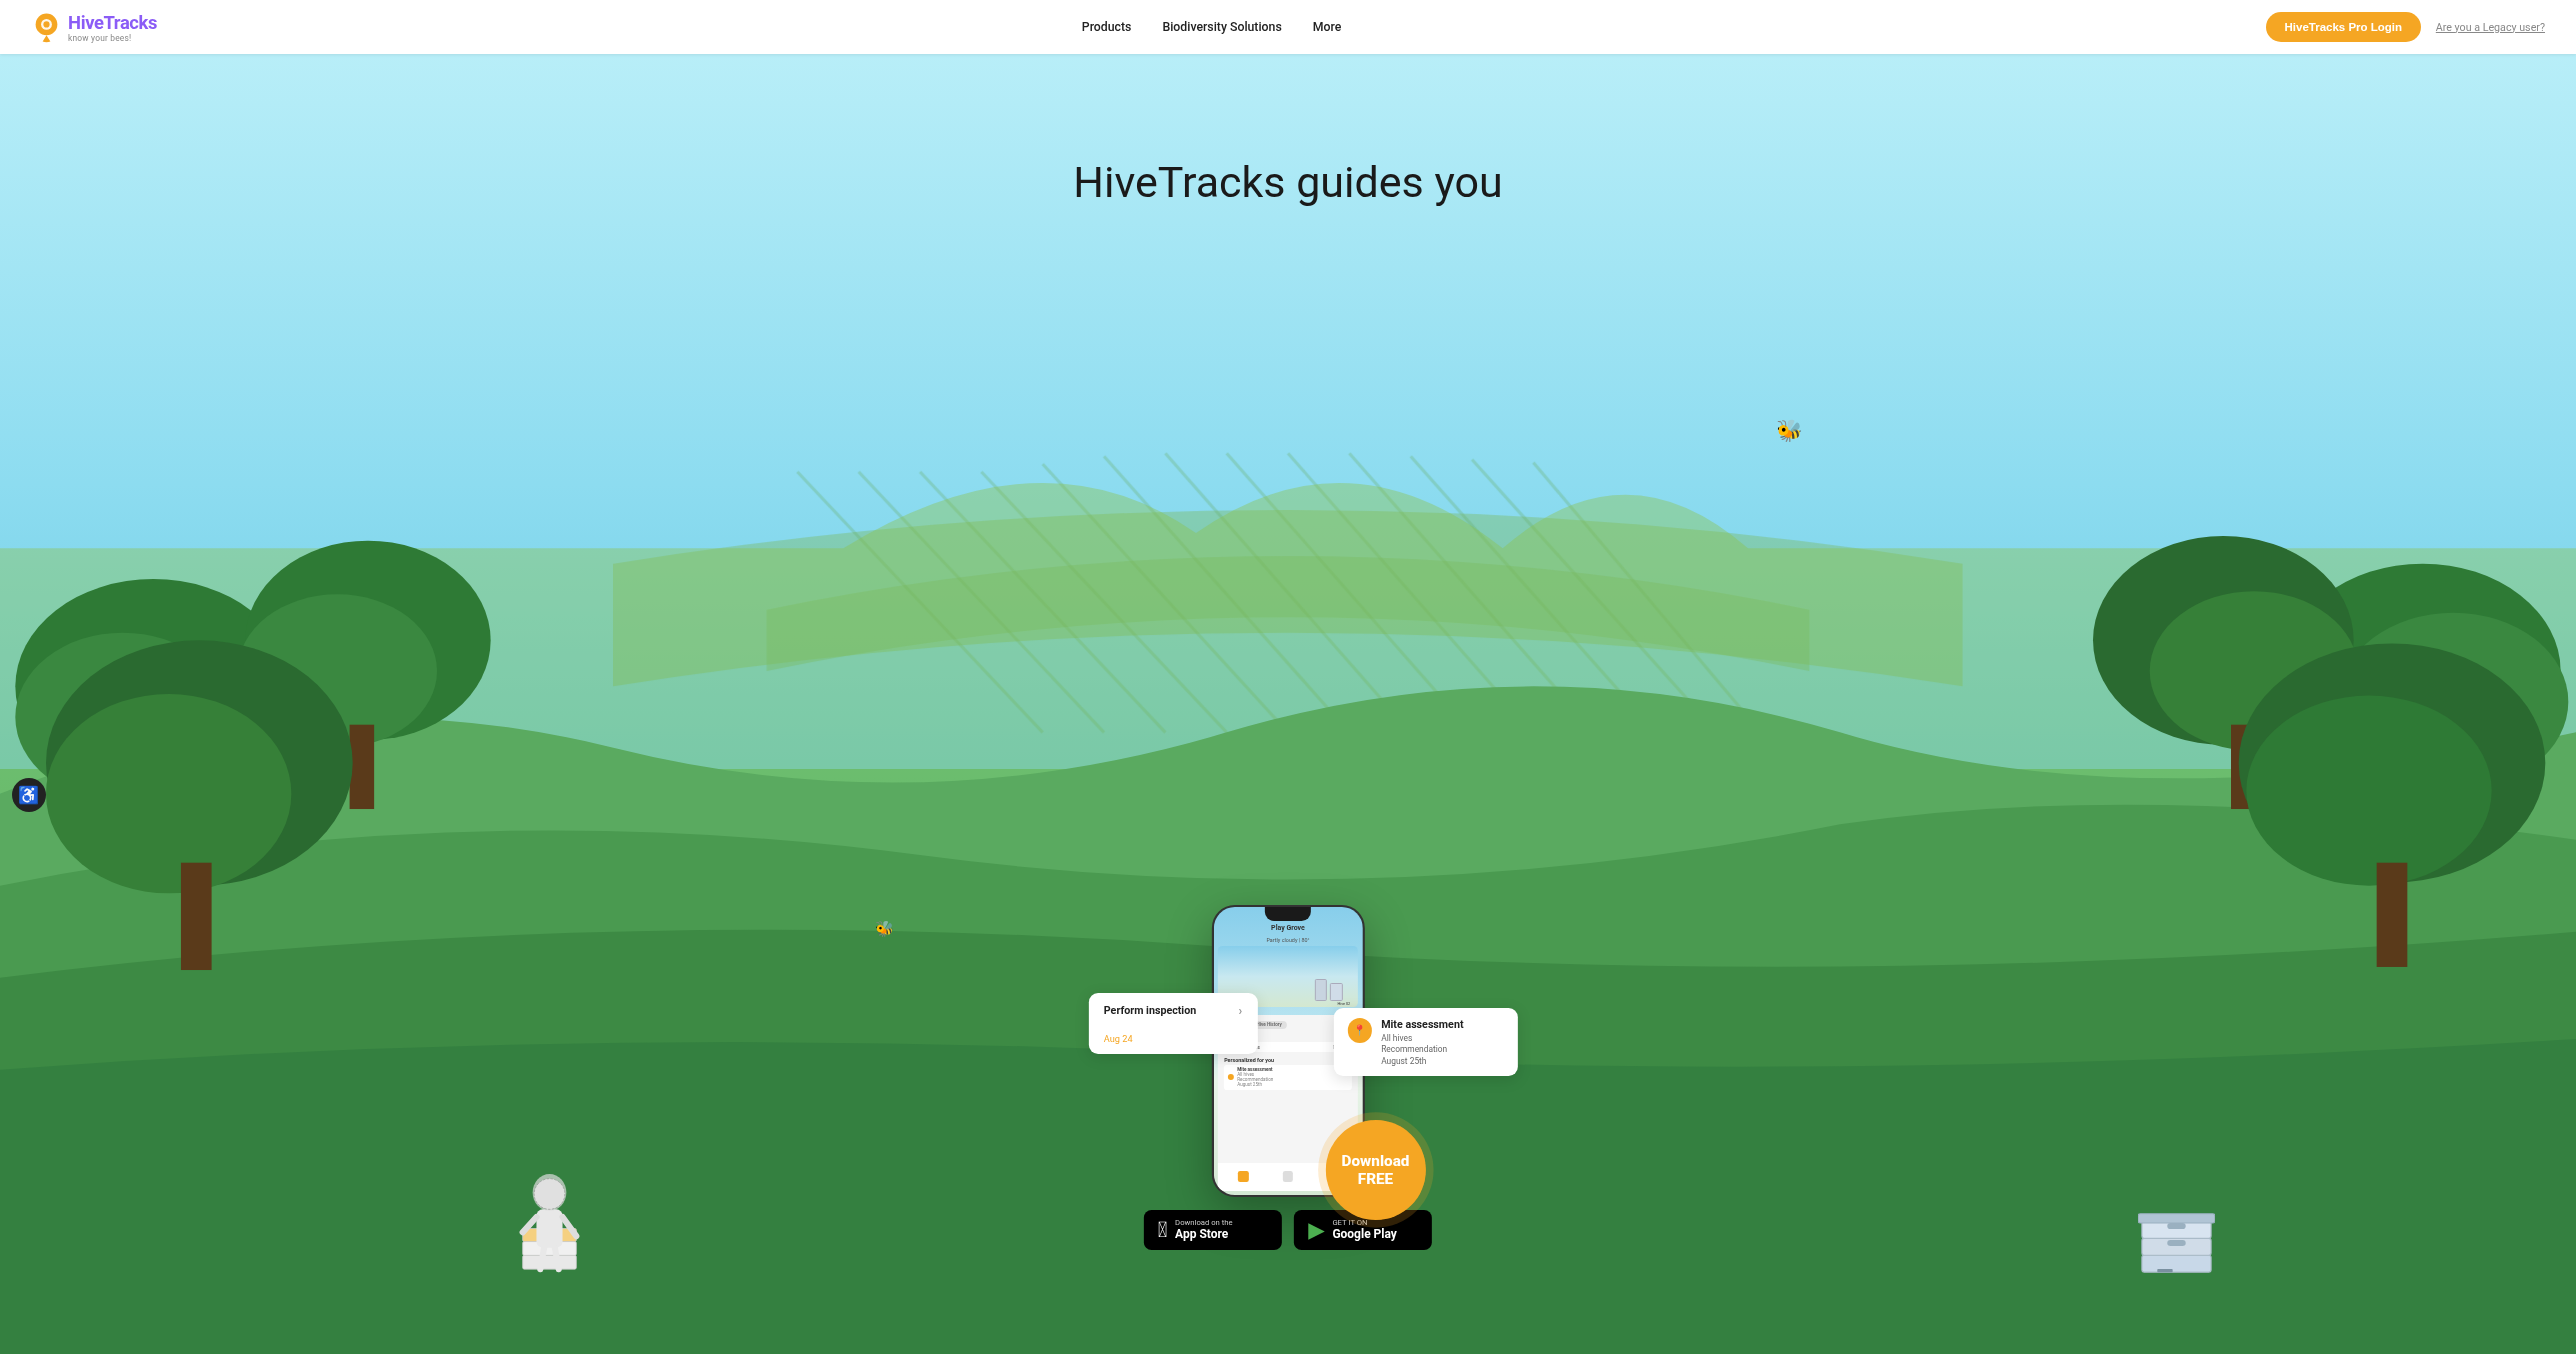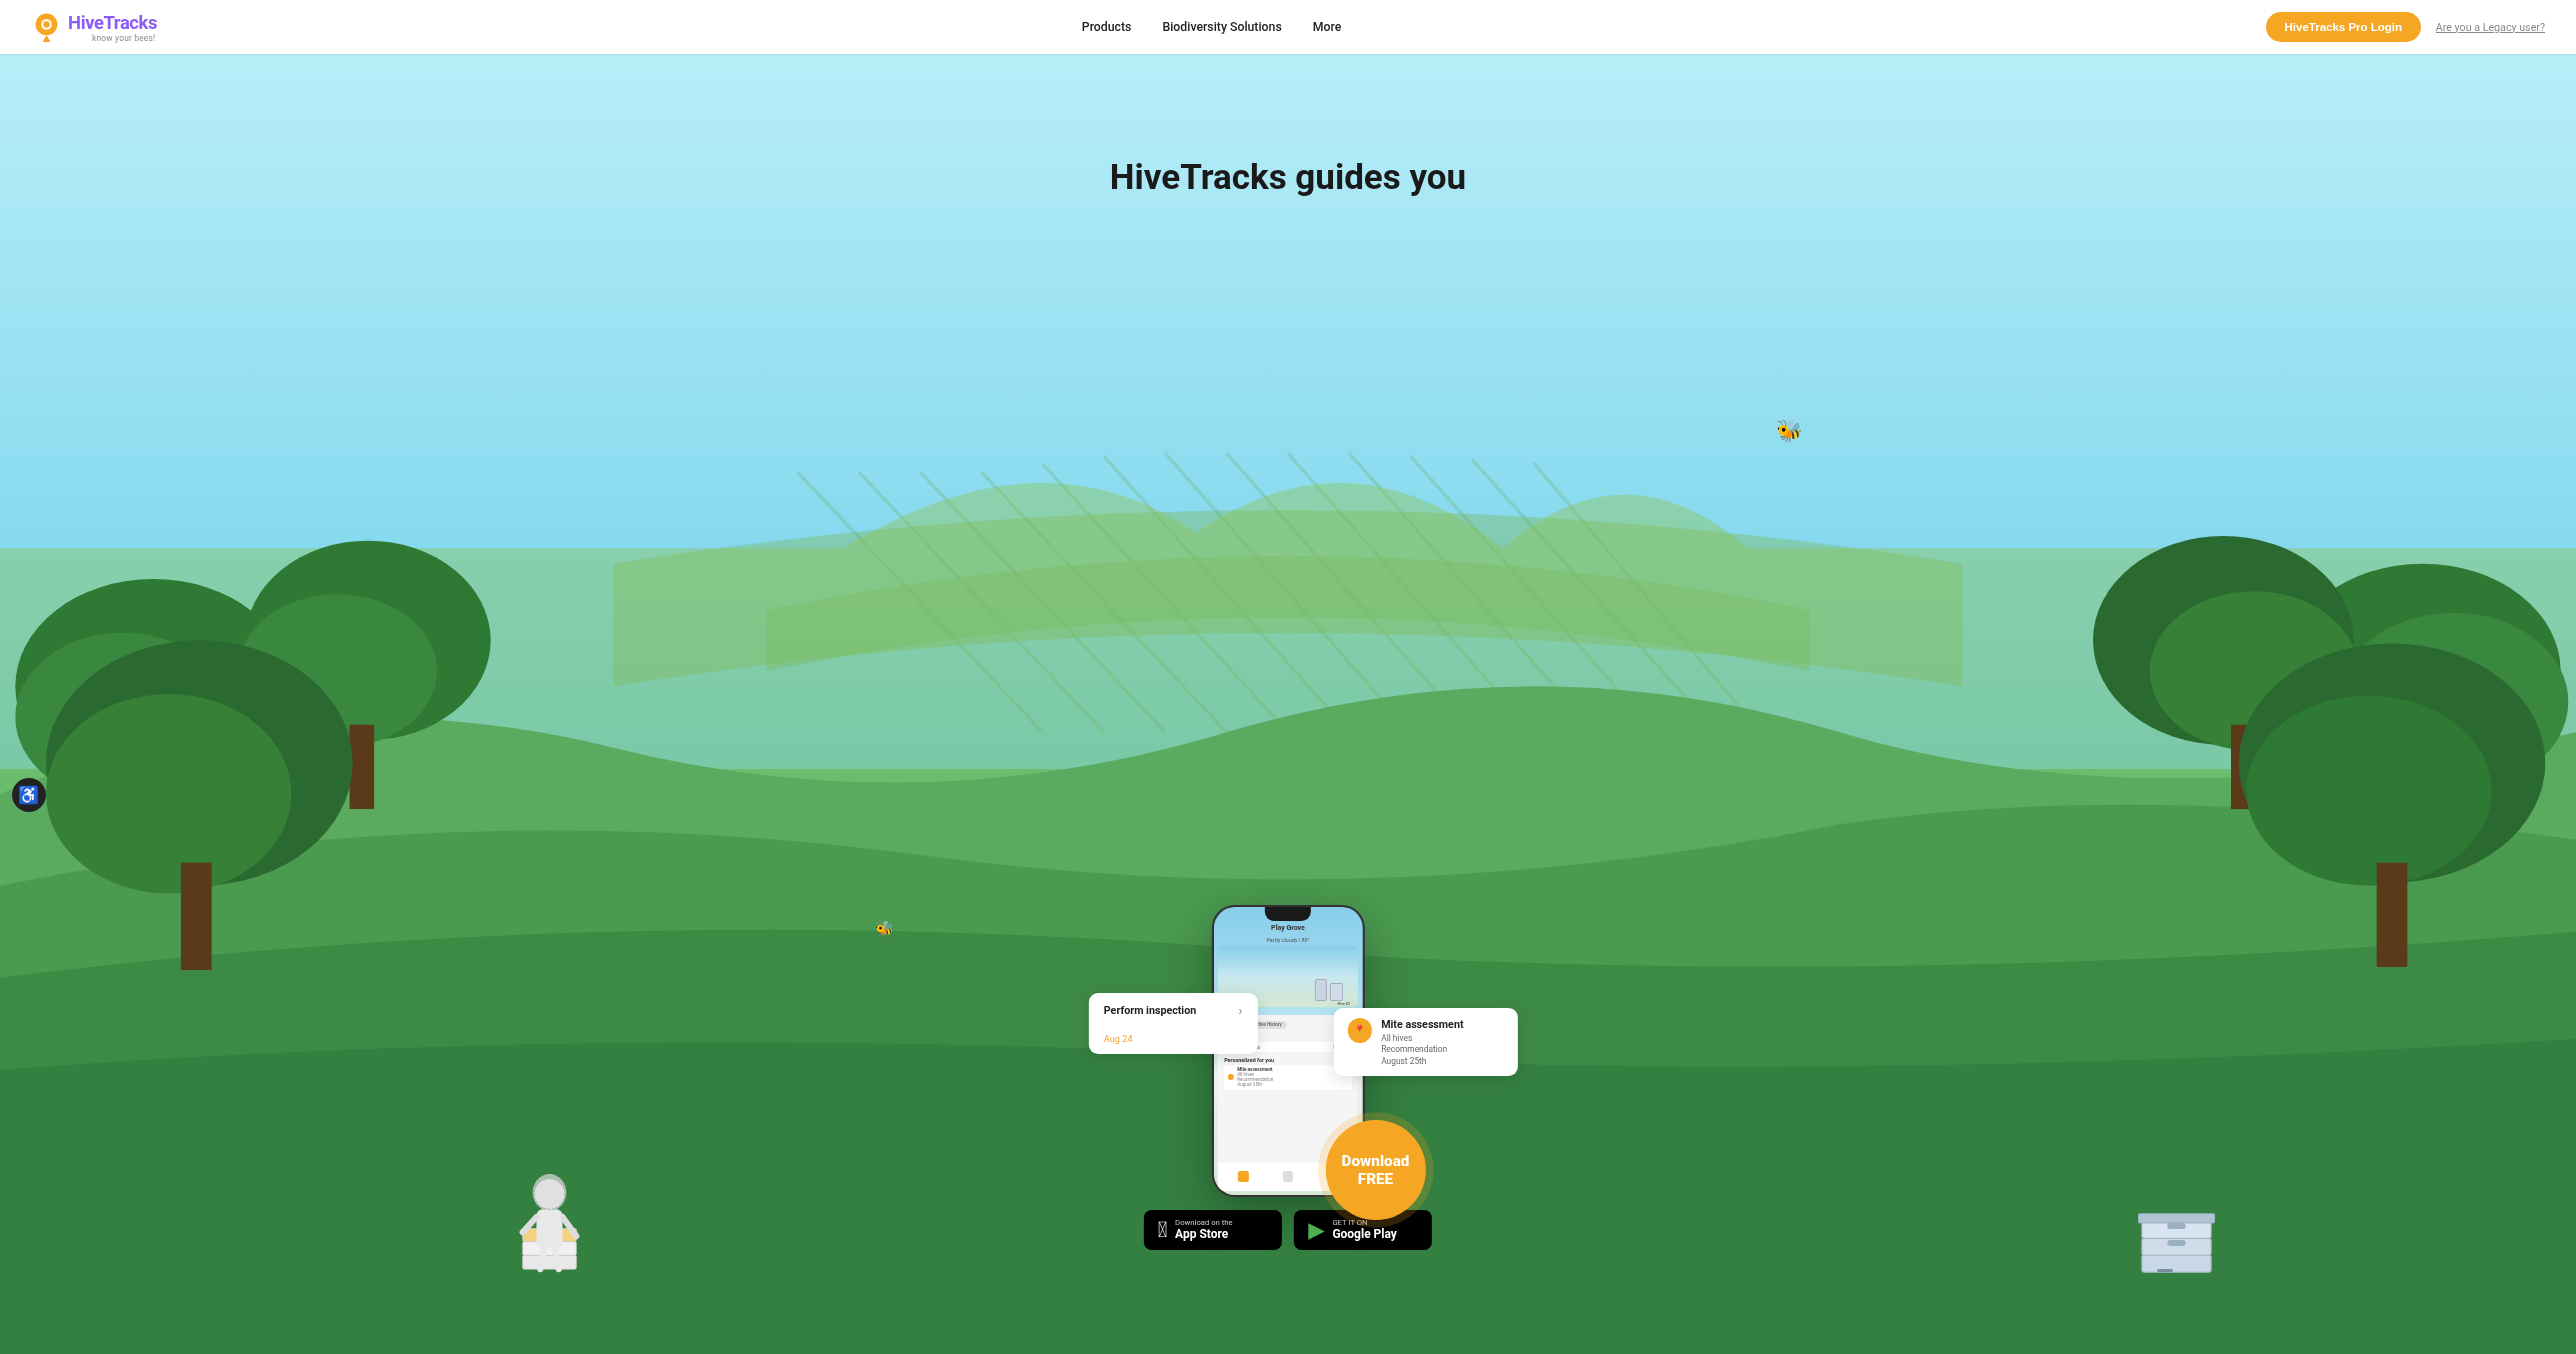--- a/index.html
+++ b/index.html
@@ -34,21 +34,20 @@
     .logo-name {
       font-size: 18.4px;
       font-weight: 700;
       color: #8b5cf6;
       letter-spacing: -0.4px;
     }
     .logo-tagline {
       font-size: 8.4px;
       color: #888;
       letter-spacing: 0.2px;
-      margin-left: 24px;
     }
     .navbar-center {
       display: flex;
       align-items: center;
       gap: 31px;
     }
     .nav-link {
       font-size: 12.3px;
       color: #222;
       cursor: pointer;
@@ -99,22 +98,22 @@
     .hero-title {
       position: absolute;
       top: 8%;
       left: 50%;
       transform: translateX(-50%);
       text-align: center;
       z-index: 10;
       white-space: nowrap;
     }
     .hero-title h1 {
-      font-size: 35px;
-      font-weight: 700;
+      font-size: 43px;
+      font-weight: 400;
       color: #1a1a1a;
       line-height: 1.15;
     }
 
     
     .phone-container {
       position: absolute;
       bottom: 8%;
       left: 50%;
       transform: translateX(-50%);

